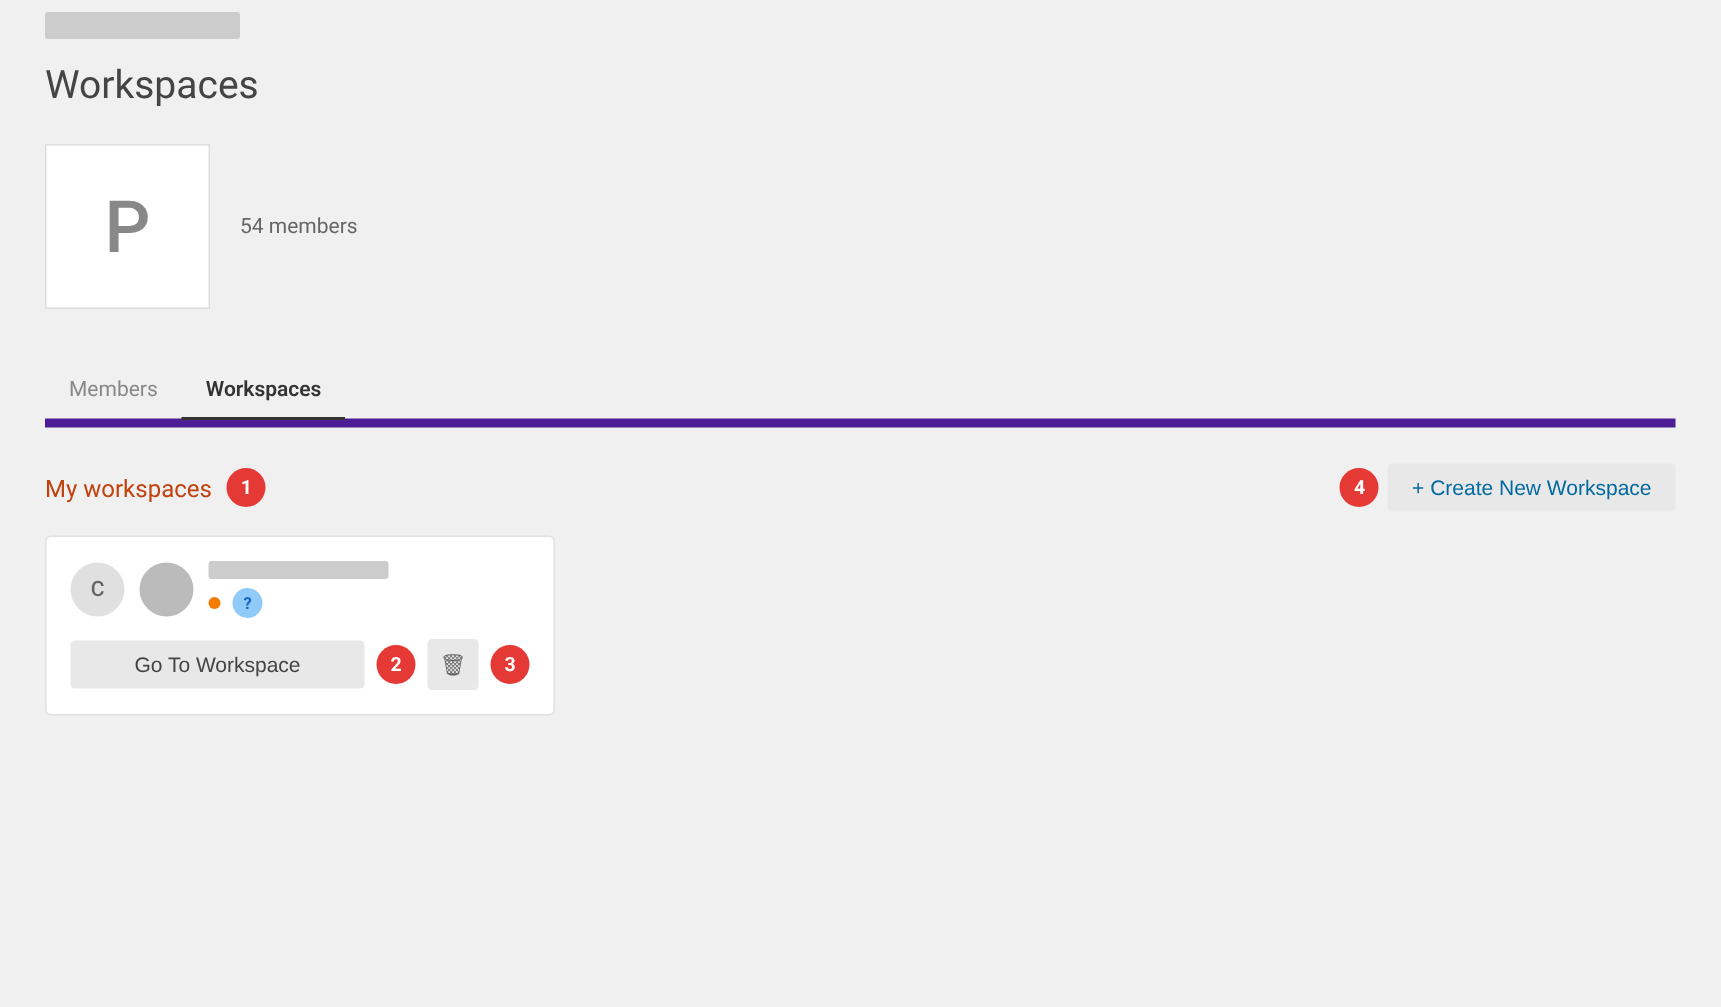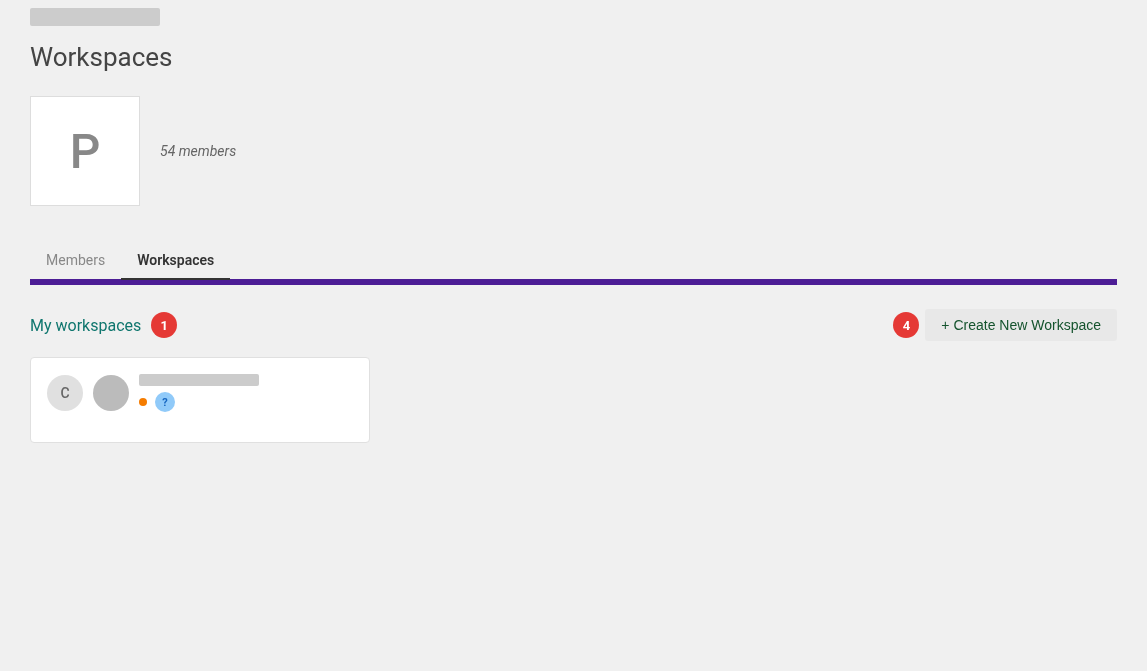--- a/index.html
+++ b/index.html
@@ -48,21 +48,20 @@
       align-items: center;
       justify-content: center;
       font-size: 48px;
       font-weight: 500;
       color: #888;
     }
 
     .org-members {
       font-size: 14px;
       color: #666;
-      font-style: italic;
     }
 
     .tabs-bar {
       display: flex;
       border-bottom: 6px solid #4c1d95;
       margin-bottom: 24px;
     }
 
     .tab {
       padding: 10px 16px;
@@ -80,29 +79,29 @@
     }
 
     .section-title-group {
       display: flex;
       align-items: center;
       gap: 10px;
     }
 
     .section-title {
       font-size: 16px;
-      color: #0f766e;
+      color: #c2410c;
     }
 
     .create-btn {
       background: #e8e8e8;
       border: none;
       padding: 8px 16px;
       font-size: 14px;
-      color: #14532d;
+      color: #0369a1;
       cursor: pointer;
       border-radius: 3px;
       display: flex;
       align-items: center;
       gap: 4px;
     }
 
     .workspace-card {
       background: #fff;
       border: 1px solid #e0e0e0;
@@ -271,15 +270,23 @@
       <div class="ws-avatar-gray"></div>
       <div class="ws-name-block">
         <div class="ws-name-line"></div>
         <div class="ws-indicators">
           <div class="dot-orange"></div>
           <div class="question-badge">?</div>
         </div>
       </div>
     </div>
 
+    <div class="workspace-card-actions">
+      <button class="go-to-btn">Go To Workspace</button>
+      <div class="numbered-badge">2</div>
+      <button class="delete-btn">
+        <span>🗑</span>
+      </button>
+      <div class="numbered-badge">3</div>
+    </div>
   </div>
 
 </div>
 
 </body></html>

